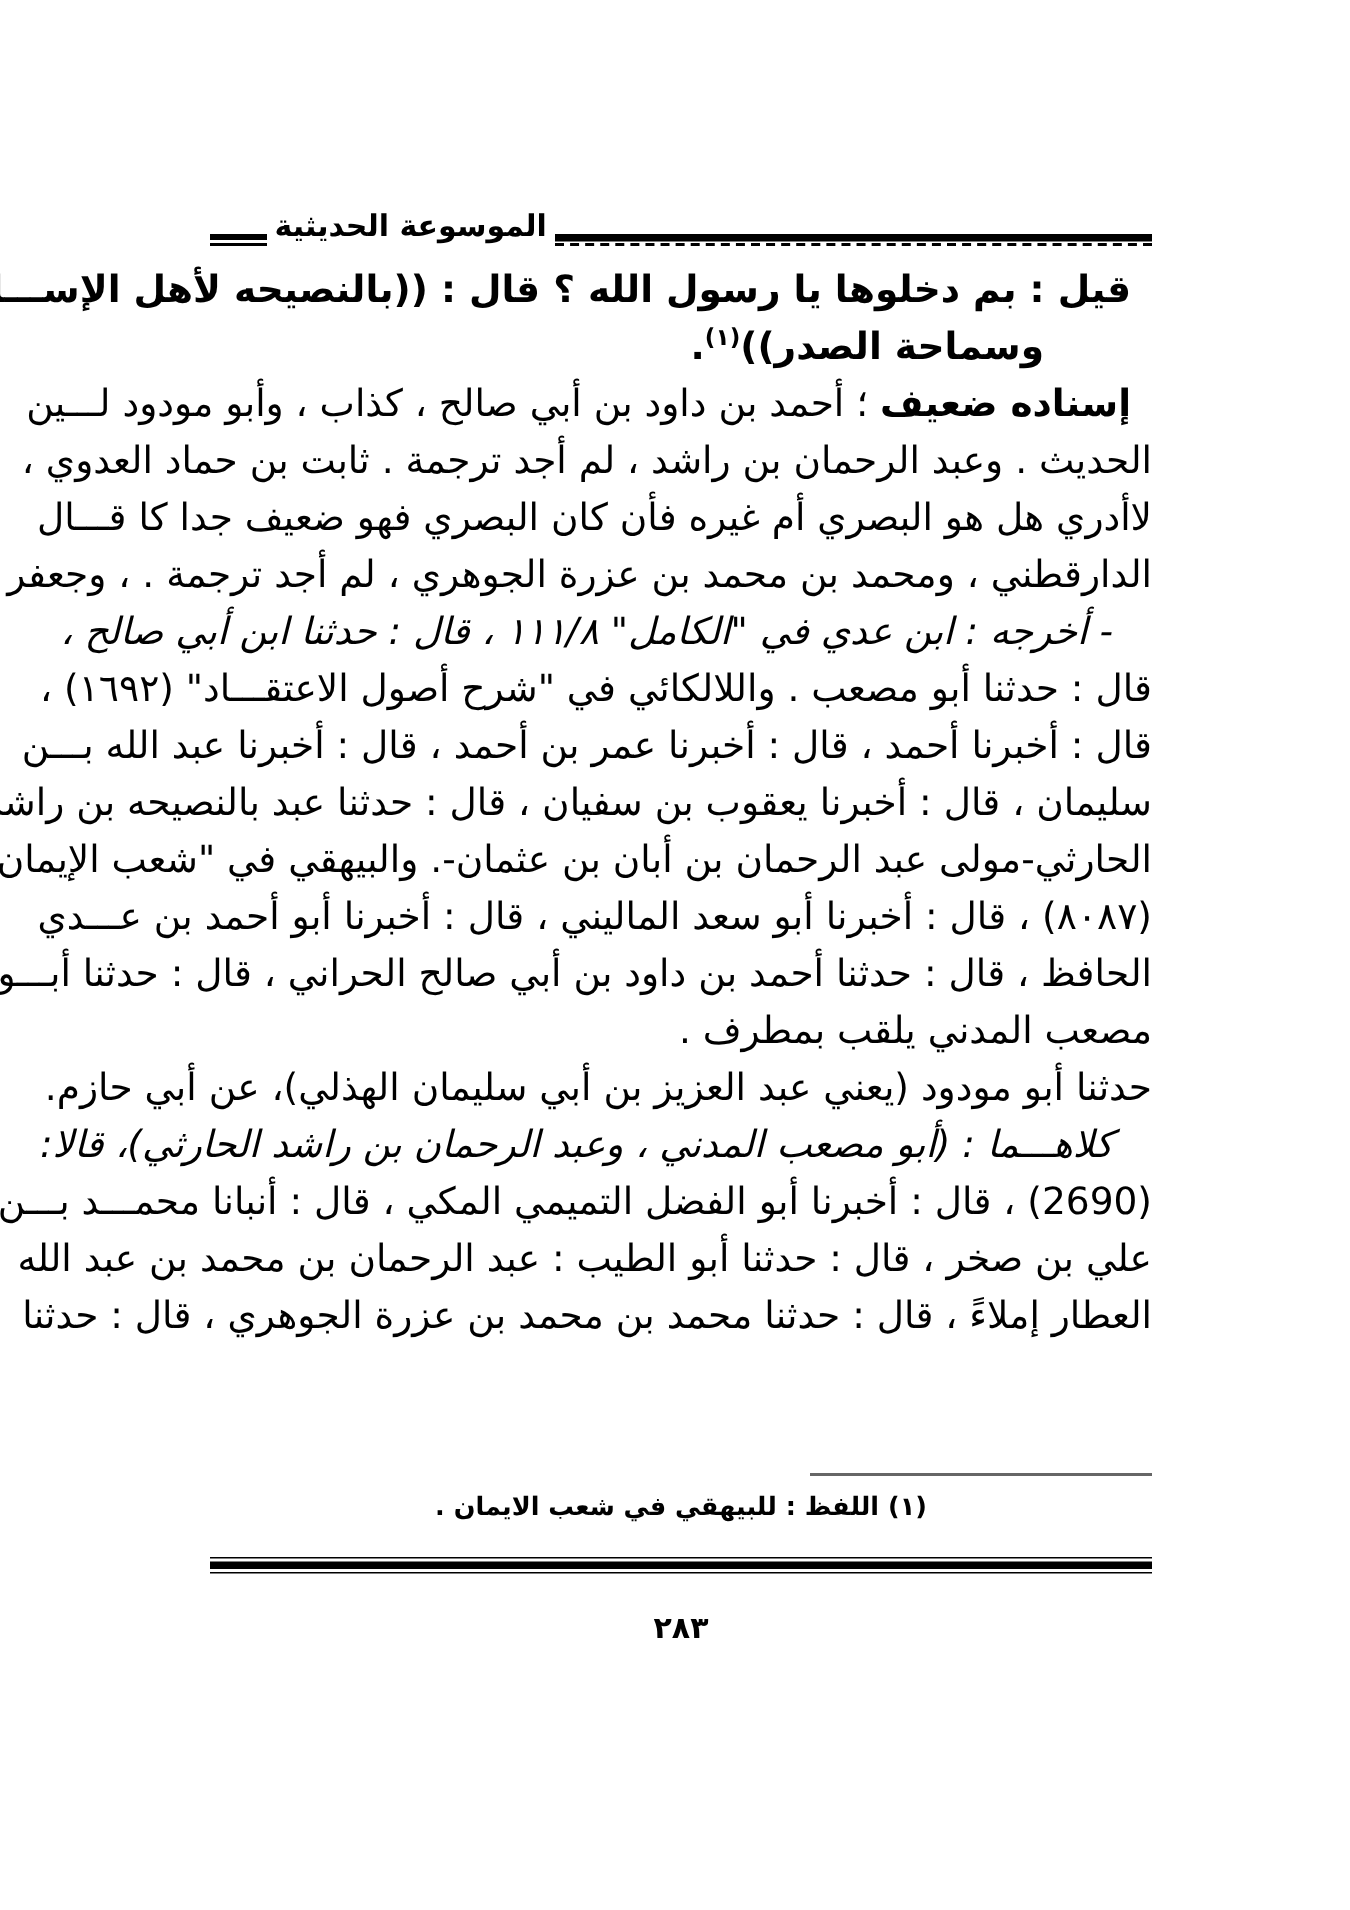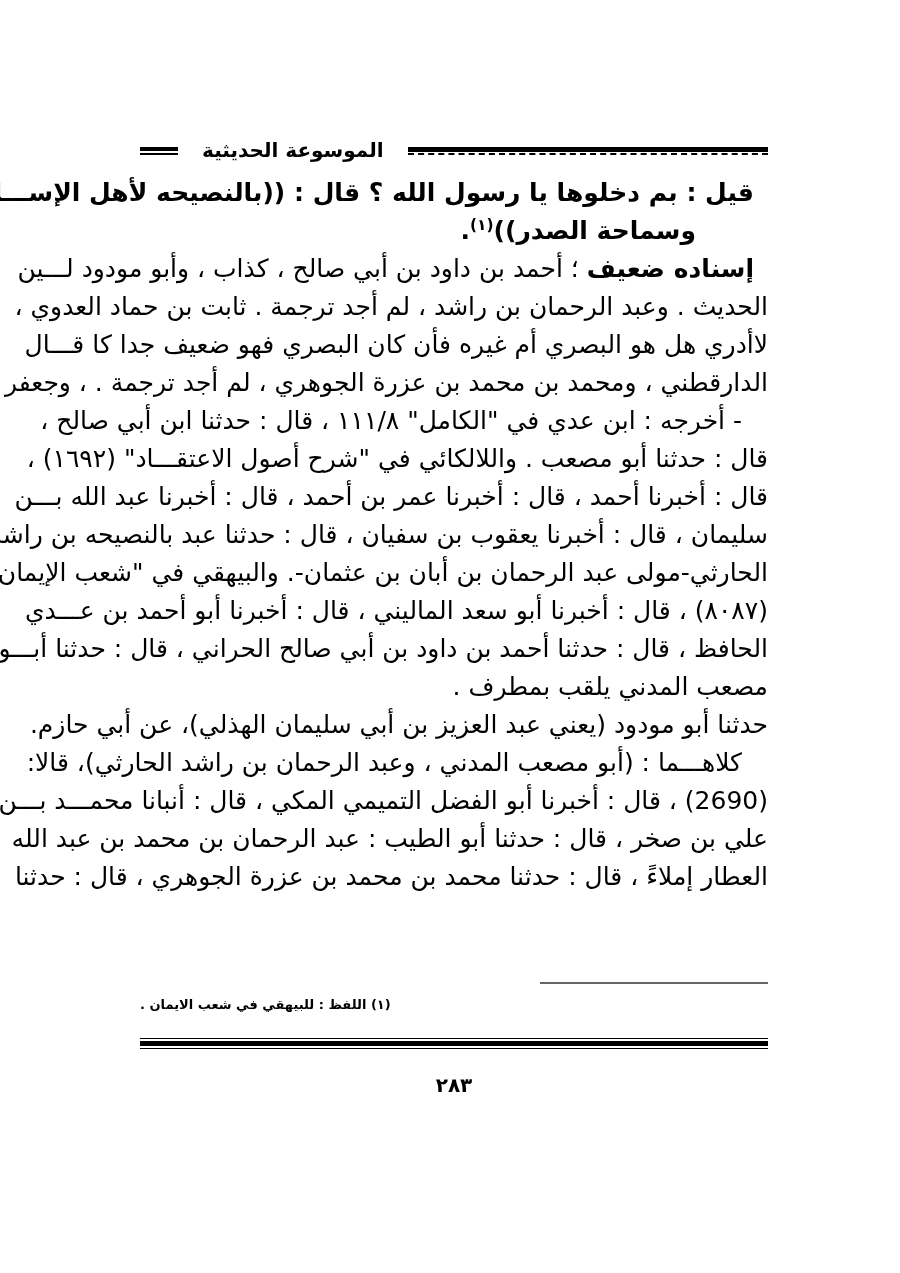--- a/index.html
+++ b/index.html
@@ -15,23 +15,23 @@
     background: #ffffff;
     color: #000;
     overflow: hidden;
     box-sizing: border-box;
     padding: 138px 132px 0 140px; 
   }
   
   .header {
     direction: ltr;
     display: flex;
-    align-items: center;
+    align-items: flex-end;
     height: 26px;
-    gap: 24px;
+    gap: 5px;
   }
   .rule-short { width: 38px; flex: 0 0 auto; }
   .rule-short .bar  { height: 4px; background: #000; }
   .rule-short .thin { height: 2px; background: #000; margin-top: 2px; }
   .book-title {
     flex: 0 0 auto;
     font-size: 20px;
     font-weight: bold;
     direction: rtl;
     white-space: nowrap;
@@ -51,35 +51,35 @@
   .line { text-align: justify; text-align-last: justify; white-space: nowrap; }
   .line.right  { text-align: right;  text-align-last: right; }
   .line.bold, .line .b { font-weight: bold; }
   .line .sup {
     vertical-align: super;
     font-size: 0.62em;
     font-weight: bold;
     line-height: 0;
   }
   .ind1 { padding-right: 14px; }
-  .ind2 { padding-right: 26px; }
+  .ind2 { padding-right: 26px; font-style: italic; }
   .ind3 { padding-right: 72px; }
   
   .footnote-sep {
     margin-top: 86px;
     margin-right: 0;
     margin-left: auto;
     direction: rtl;
     width: 228px;
     border-top: 2px solid #666;
   }
   .footnote {
     direction: rtl;
-    text-align: left;
-    font-size: 13px;
+    text-align: center;
+    font-size: 17px;
     font-weight: bold;
     line-height: 30px;
     margin-top: 6px;
   }
   
   .footer-rule {
     margin-top: 18px;
     border-top: 1px solid #000;
     border-bottom: 1px solid #000;
     padding: 2px 0;

